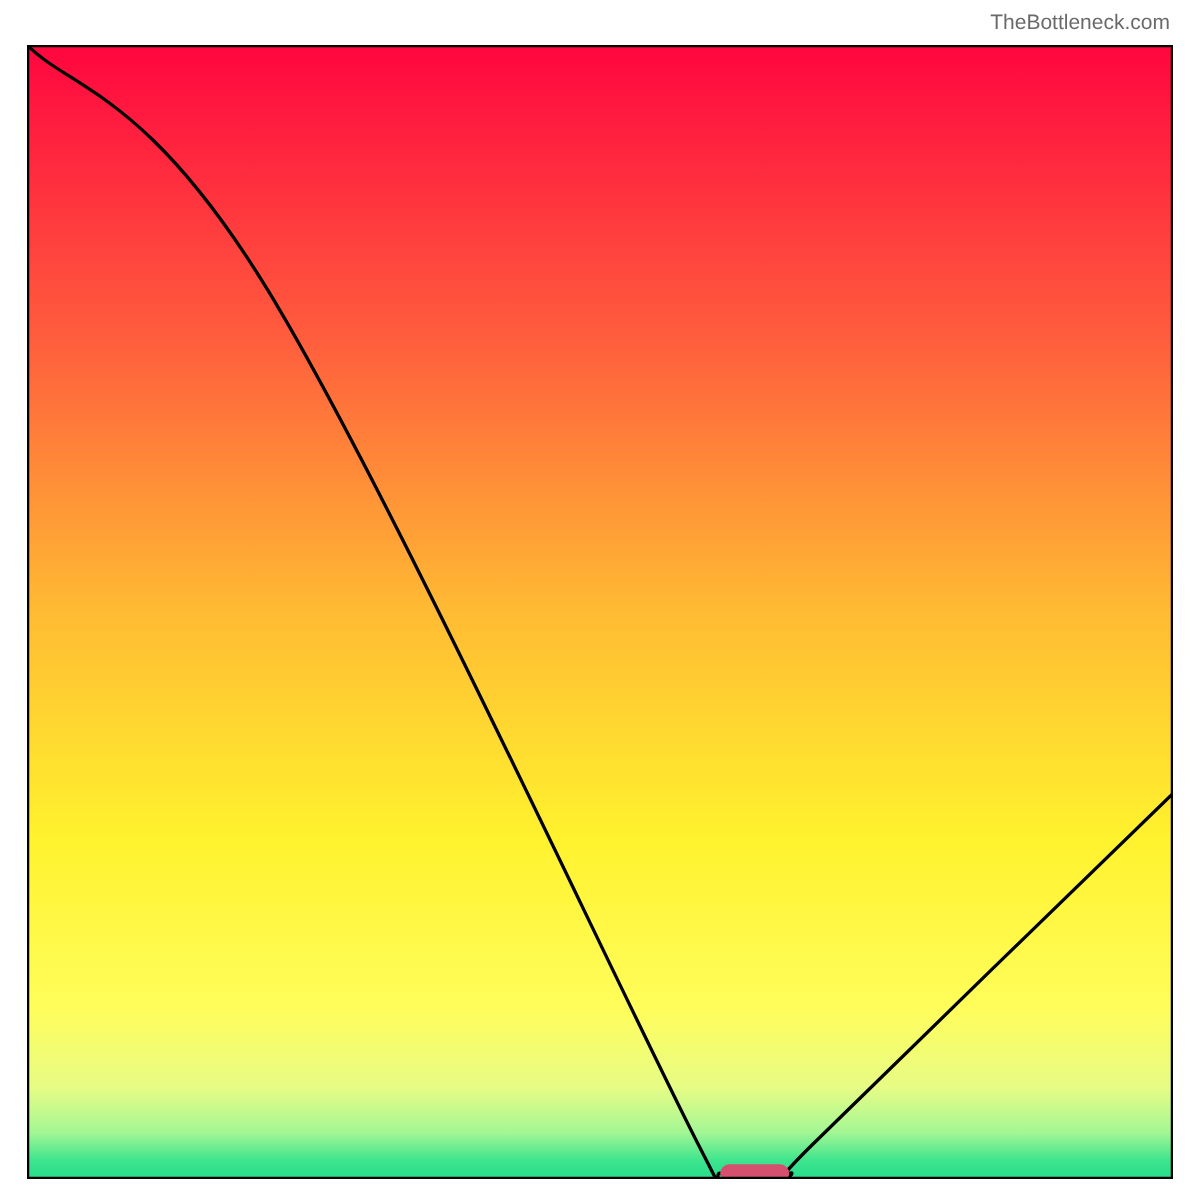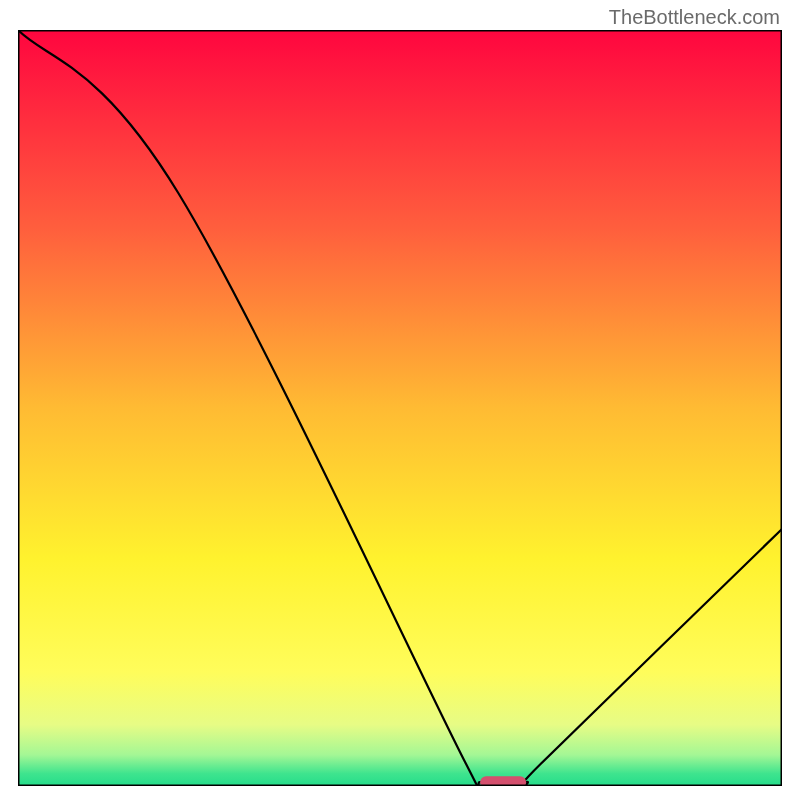--- a/index.html
+++ b/index.html
@@ -12,21 +12,21 @@
   }
   .container {
     position: relative;
     width: 800px;
     height: 800px;
   }
   .attribution {
     position: absolute;
     top: 6px;
     right: 20px;
-    font-size: 20px;
+    font-size: 14px;
     color: #6a6a6a;
     font-weight: 500;
   }
   .chart-area {
     position: absolute;
     top: 30px;
     left: 18px;
     width: 764px;
     height: 756px;
   }

